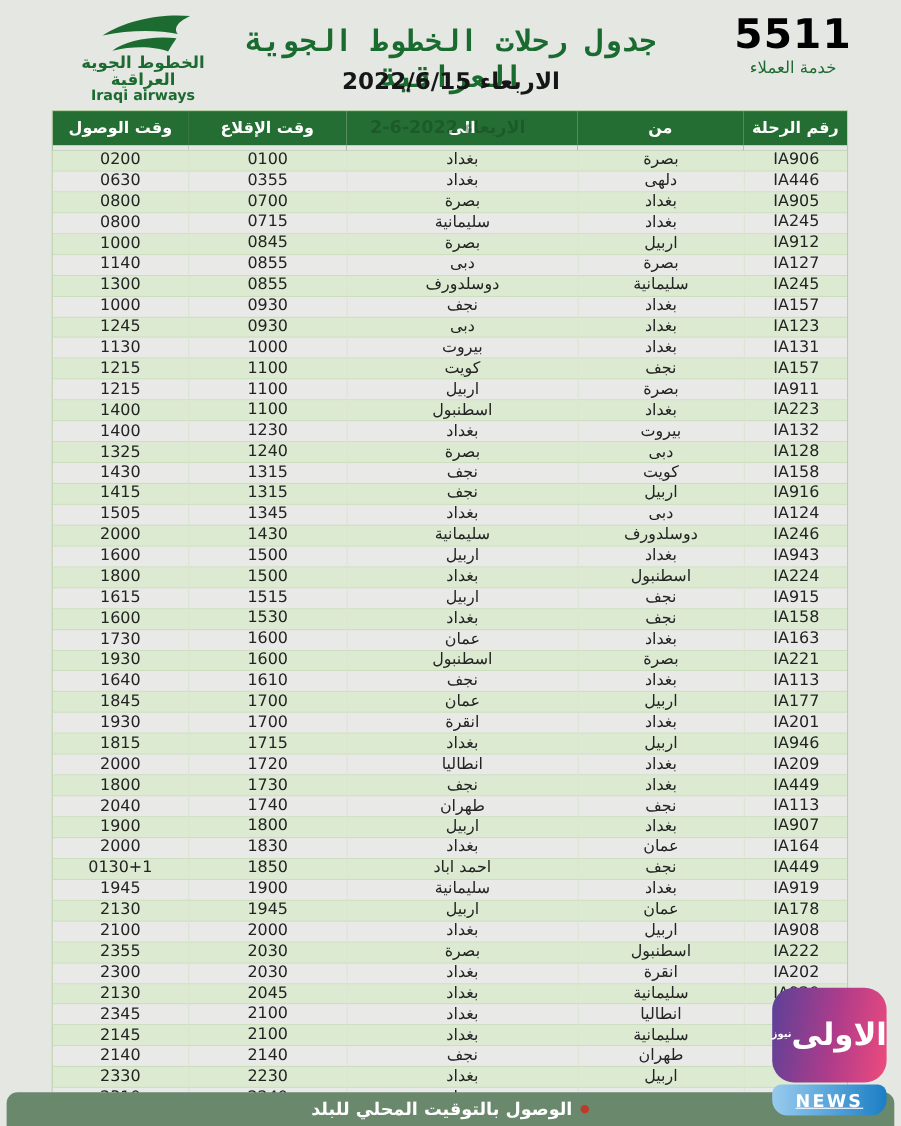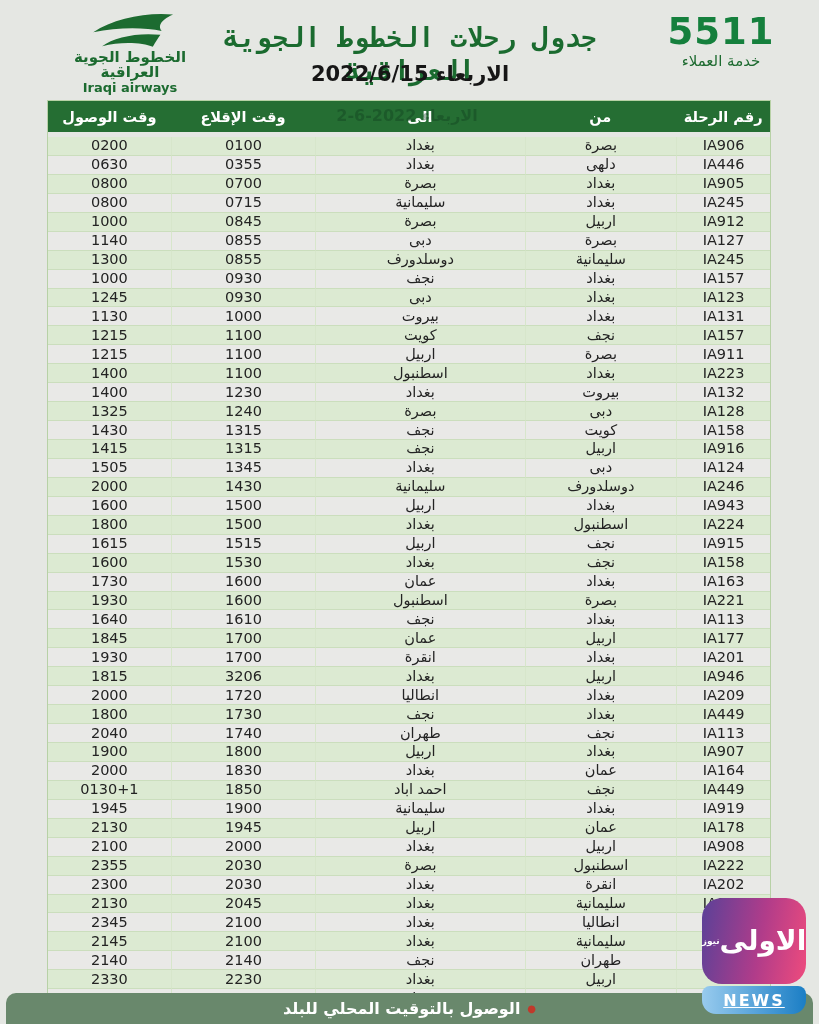--- a/index.html
+++ b/index.html
@@ -15,21 +15,21 @@
   .brand-en{font-size:13px;font-weight:bold;line-height:15px;}
   .title{
     position:absolute;left:185px;top:22px;width:450px;text-align:center;
     color:#1a6b2f;font-size:27px;font-weight:bold;direction:rtl;font-family:Liberation Mono, monospace;
   }
   .date-line{
     position:absolute;left:185px;top:62px;width:450px;text-align:center;
     color:#161616;font-size:21px;font-weight:bold;direction:rtl;
   }
   .service{position:absolute;right:38px;top:12px;width:120px;text-align:center;direction:rtl;}
-  .service-number{color:#15803d;font-size:37px;font-weight:bold;line-height:40px;letter-spacing:1px;}
+  .service-number{color:#000000;font-size:37px;font-weight:bold;line-height:40px;letter-spacing:1px;}
   .service-label{color:#1d6b30;font-size:15px;line-height:18px;}
   
   .flights{position:absolute;left:47px;top:100px;width:724px;}
   .flights table{width:100%;border-collapse:separate;border-spacing:0;direction:rtl;border:1px solid #b7d1a6;}
   .flights thead th{
     background:#256e33;color:#ffffff;font-size:14.5px;font-weight:bold;
     height:31px;padding:0;border-bottom:5px solid #e5e7e3;
   }
   .flights tbody td{
     height:17.95px;padding:0;font-size:14.5px;color:#232323;text-align:center;
@@ -304,21 +304,21 @@
           <td class="ltr">IA201</td>
           <td>بغداد</td>
           <td>انقرة</td>
           <td class="ltr">1700</td>
           <td class="ltr">1930</td>
         </tr>
         <tr class="r-green">
           <td class="ltr">IA946</td>
           <td>اربيل</td>
           <td>بغداد</td>
-          <td class="ltr">3206</td>
+          <td class="ltr">1715</td>
           <td class="ltr">1815</td>
         </tr>
         <tr class="r-gray">
           <td class="ltr">IA209</td>
           <td>بغداد</td>
           <td>انطاليا</td>
           <td class="ltr">1720</td>
           <td class="ltr">2000</td>
         </tr>
         <tr class="r-green">

